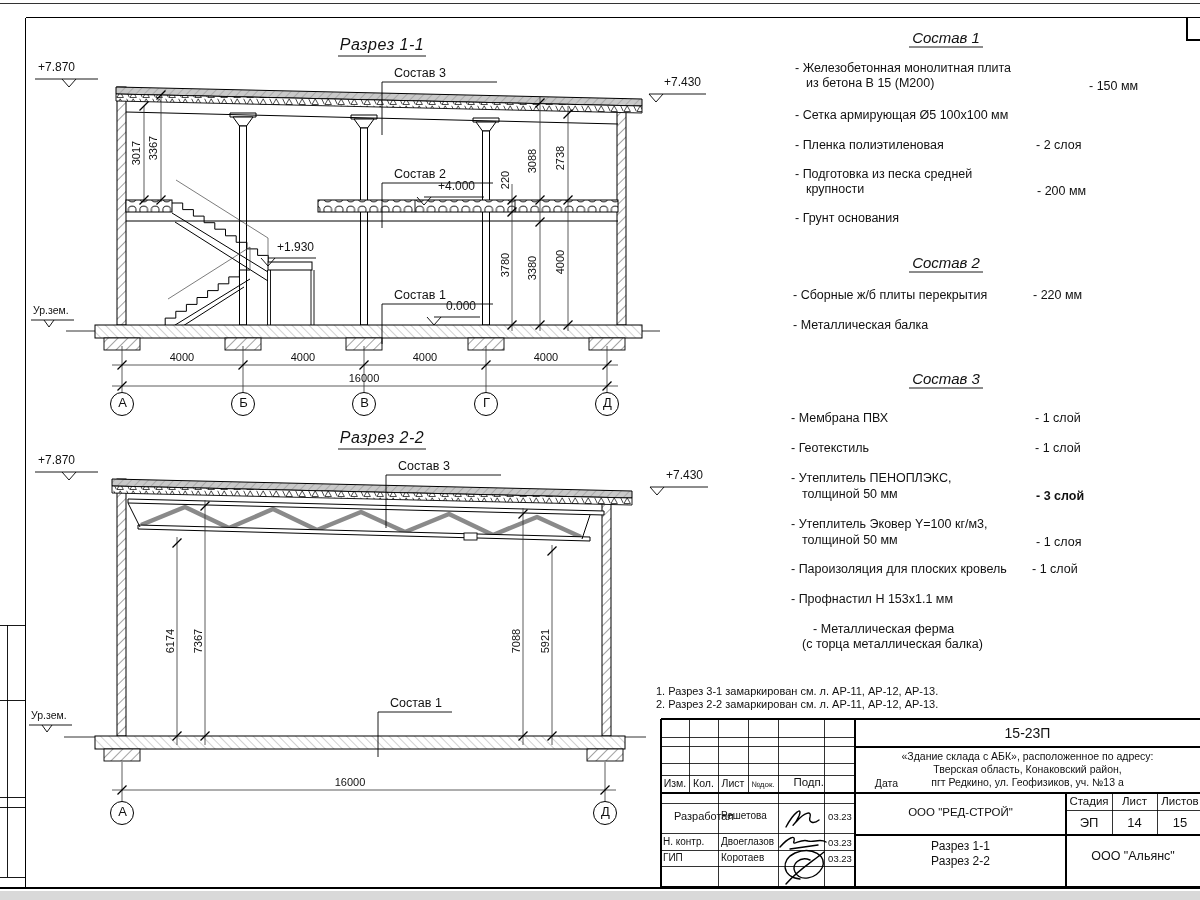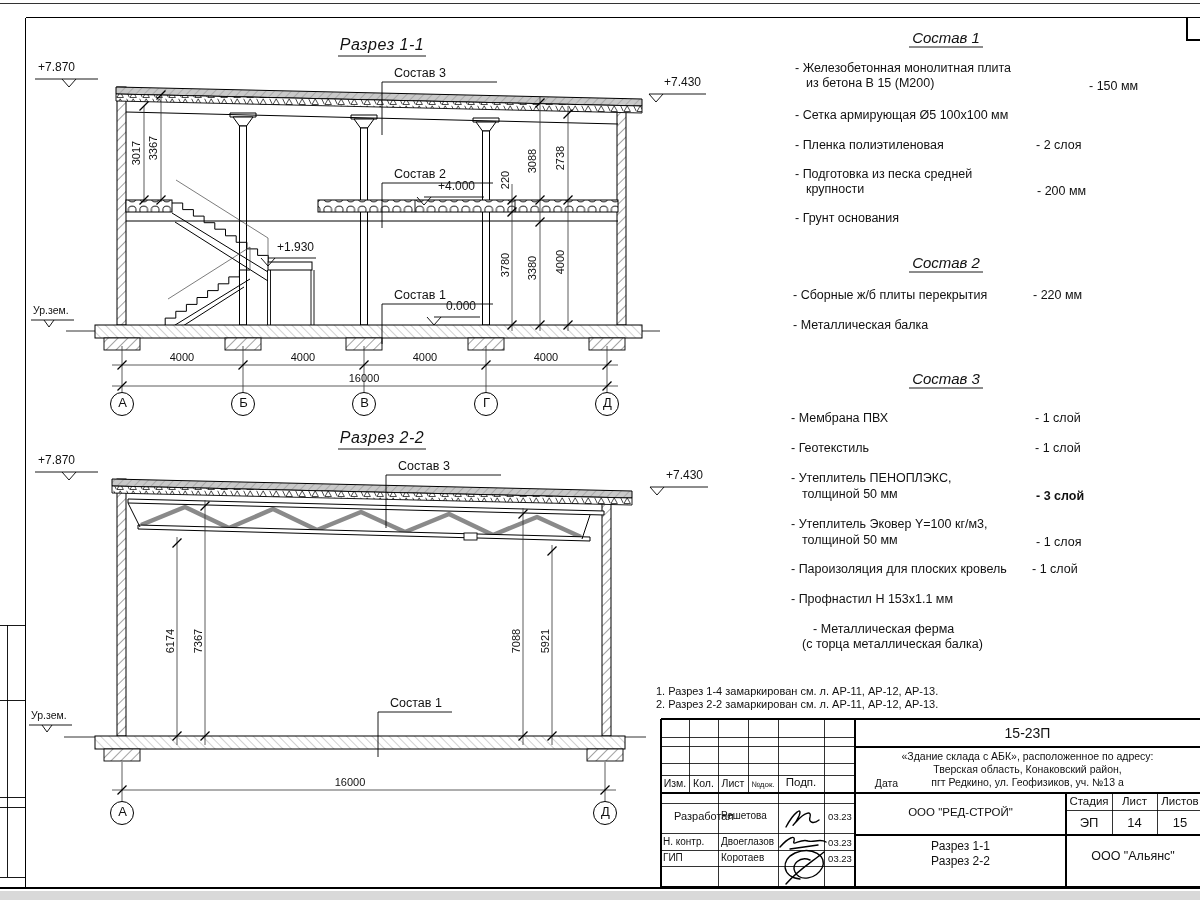--- a/index.html
+++ b/index.html
@@ -380,21 +380,21 @@
 <div class="t ci" style="left:791px;top:517px;">- Утеплитель Эковер Y=100 кг/м3,</div>
 <div class="t ci" style="left:802px;top:533px;">толщиной 50 мм</div>
 <div class="t cv" style="left:1036px;top:535px;">- 1 слоя</div>
 <div class="t ci" style="left:791px;top:562px;"></div>
 <div class="t ci" style="left:791px;top:562px;">- Пароизоляция для плоских кровель</div>
 <div class="t cv" style="left:1032px;top:562px;">- 1 слой</div>
 <div class="t ci" style="left:791px;top:592px;">- Профнастил Н 153х1.1 мм</div>
 <div class="t ci" style="left:791px;top:622px;margin-left:22px;">- Металлическая ферма</div>
 <div class="t ci" style="left:802px;top:637px;">(с торца металлическая балка)</div>
 
-<div class="t note" style="left:656px;top:685px;">1. Разрез 1-4 замаркирован см. л. АР-11, АР-12, АР-13.</div>
+<div class="t note" style="left:656px;top:685px;">1. Разрез 3-1 замаркирован см. л. АР-11, АР-12, АР-13.</div>
 <div class="t note" style="left:656px;top:698px;">2. Разрез 2-2 замаркирован см. л. АР-11, АР-12, АР-13.</div>
 
 <div class="t ctr" style="left:860px;top:725px;width:335px;font-size:14px;">15-23П</div>
 <div class="t ctr" style="left:858px;top:750px;width:339px;font-size:10.5px;">«Здание склада с АБК», расположенное по адресу:</div>
 <div class="t ctr" style="left:858px;top:763px;width:339px;font-size:10.5px;">Тверская область, Конаковский район,</div>
 <div class="t ctr" style="left:858px;top:776px;width:339px;font-size:10.5px;">пгт Редкино, ул. Геофизиков, уч. №13 а</div>
 <div class="t ctr" style="left:856px;top:806px;width:209px;font-size:11.5px;">ООО "РЕД-СТРОЙ"</div>
 <div class="t ctr" style="left:1066px;top:795px;width:46px;font-size:11.5px;">Стадия</div>
 <div class="t ctr" style="left:1112px;top:795px;width:45px;font-size:11.5px;">Лист</div>
 <div class="t ctr" style="left:1157px;top:795px;width:46px;font-size:11.5px;">Листов</div>
@@ -402,21 +402,21 @@
 <div class="t ctr" style="left:1112px;top:816px;width:45px;font-size:13px;">14</div>
 <div class="t ctr" style="left:1157px;top:816px;width:46px;font-size:13px;">15</div>
 <div class="t ctr" style="left:856px;top:840px;width:209px;font-size:12px;">Разрез 1-1</div>
 <div class="t ctr" style="left:856px;top:855px;width:209px;font-size:12px;">Разрез 2-2</div>
 <div class="t ctr" style="left:1068px;top:849px;width:130px;font-size:12.5px;">ООО "Альянс"</div>
 
 <div class="t ctr" style="left:661px;top:777px;width:28px;font-size:10.5px;">Изм.</div>
 <div class="t ctr" style="left:689px;top:777px;width:29px;font-size:10.5px;">Кол.</div>
 <div class="t ctr" style="left:718px;top:777px;width:30px;font-size:10.5px;">Лист</div>
 <div class="t ctr" style="left:748px;top:780px;width:30px;font-size:8px;">№док.</div>
-<div class="t ctr" style="left:778px;top:776px;width:46px;font-size:11.5px;">Подп.</div>
+<div class="t ctr" style="left:778px;top:776px;width:46px;font-size:11.5px;text-align:right;">Подп.</div>
 <div class="t ctr" style="left:824px;top:777px;width:31px;font-size:10.5px;padding-left:47px;">Дата</div>
 
 <div class="t" style="left:663px;top:810px;font-size:11px;padding-left:11px;">Разработал</div>
 <div class="t" style="left:721px;top:810px;font-size:10px;">Решетова</div>
 <div class="t ctr" style="left:826px;top:812px;width:28px;font-size:9.5px;">03.23</div>
 <div class="t" style="left:663px;top:836px;font-size:10px;">Н. контр.</div>
 <div class="t" style="left:721px;top:836px;font-size:10px;">Двоеглазов</div>
 <div class="t ctr" style="left:826px;top:838px;width:28px;font-size:9.5px;">03.23</div>
 <div class="t" style="left:663px;top:852px;font-size:10px;">ГИП</div>
 <div class="t" style="left:721px;top:852px;font-size:10px;">Коротаев</div>

